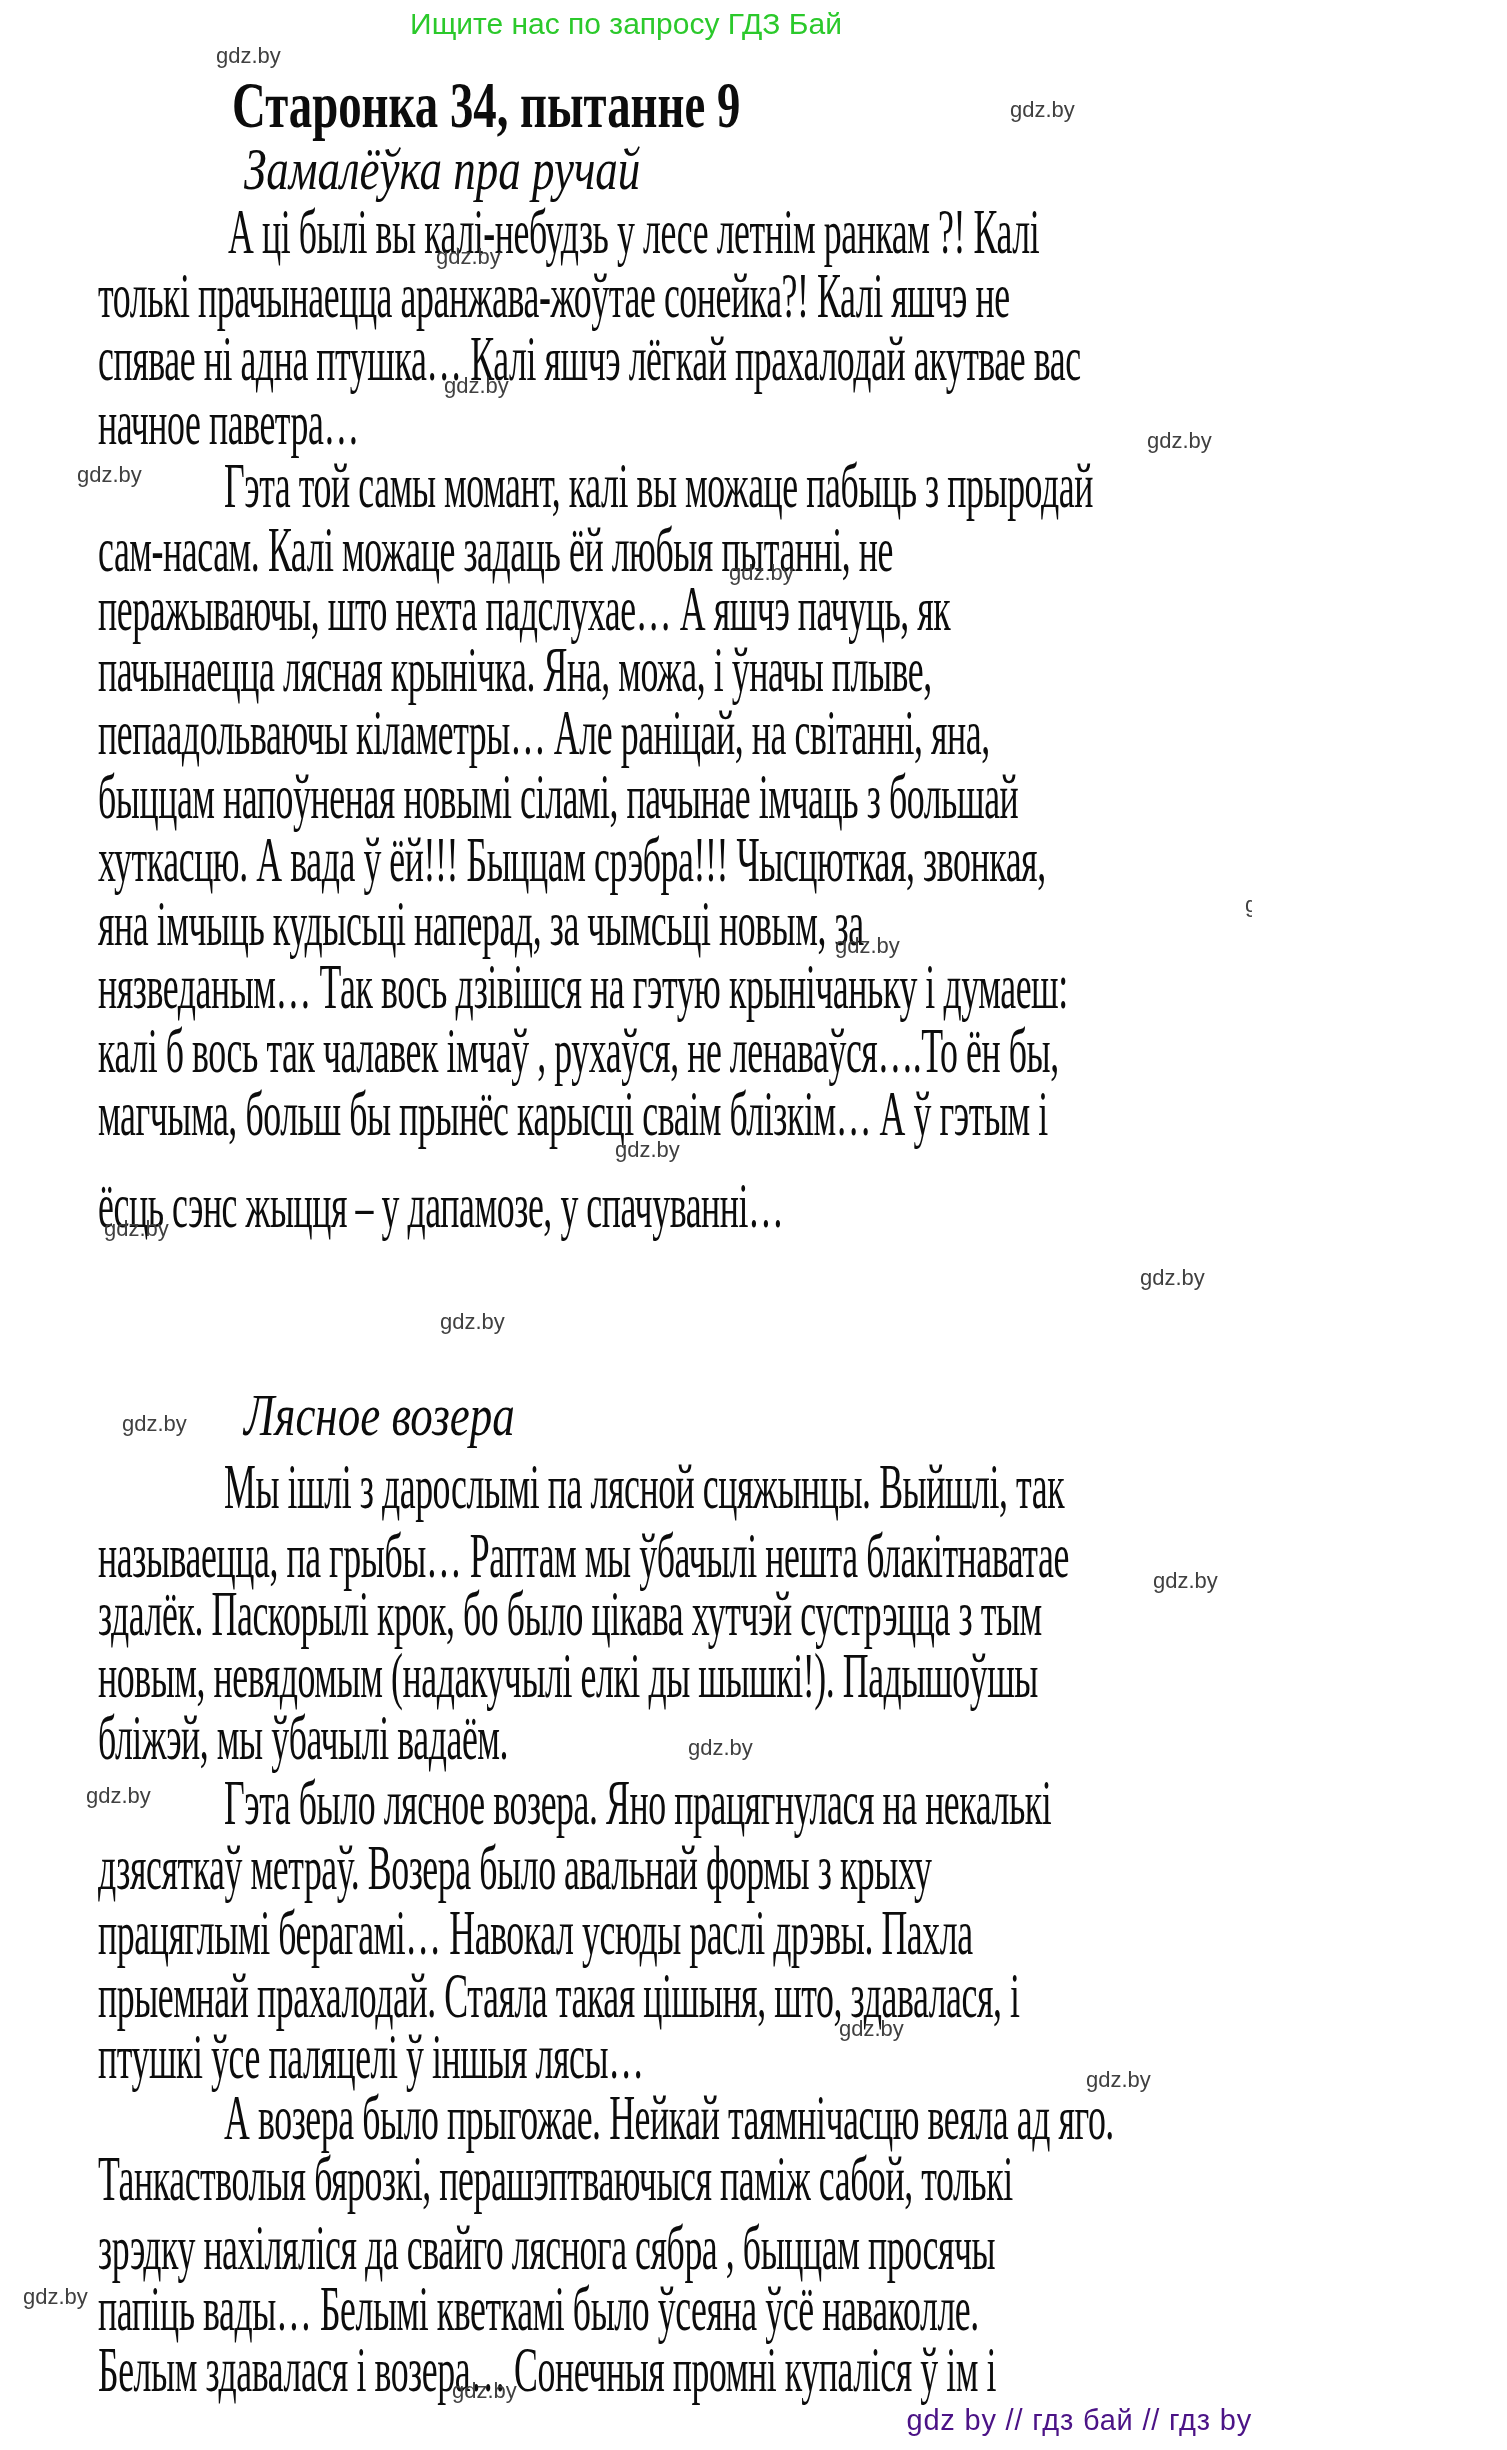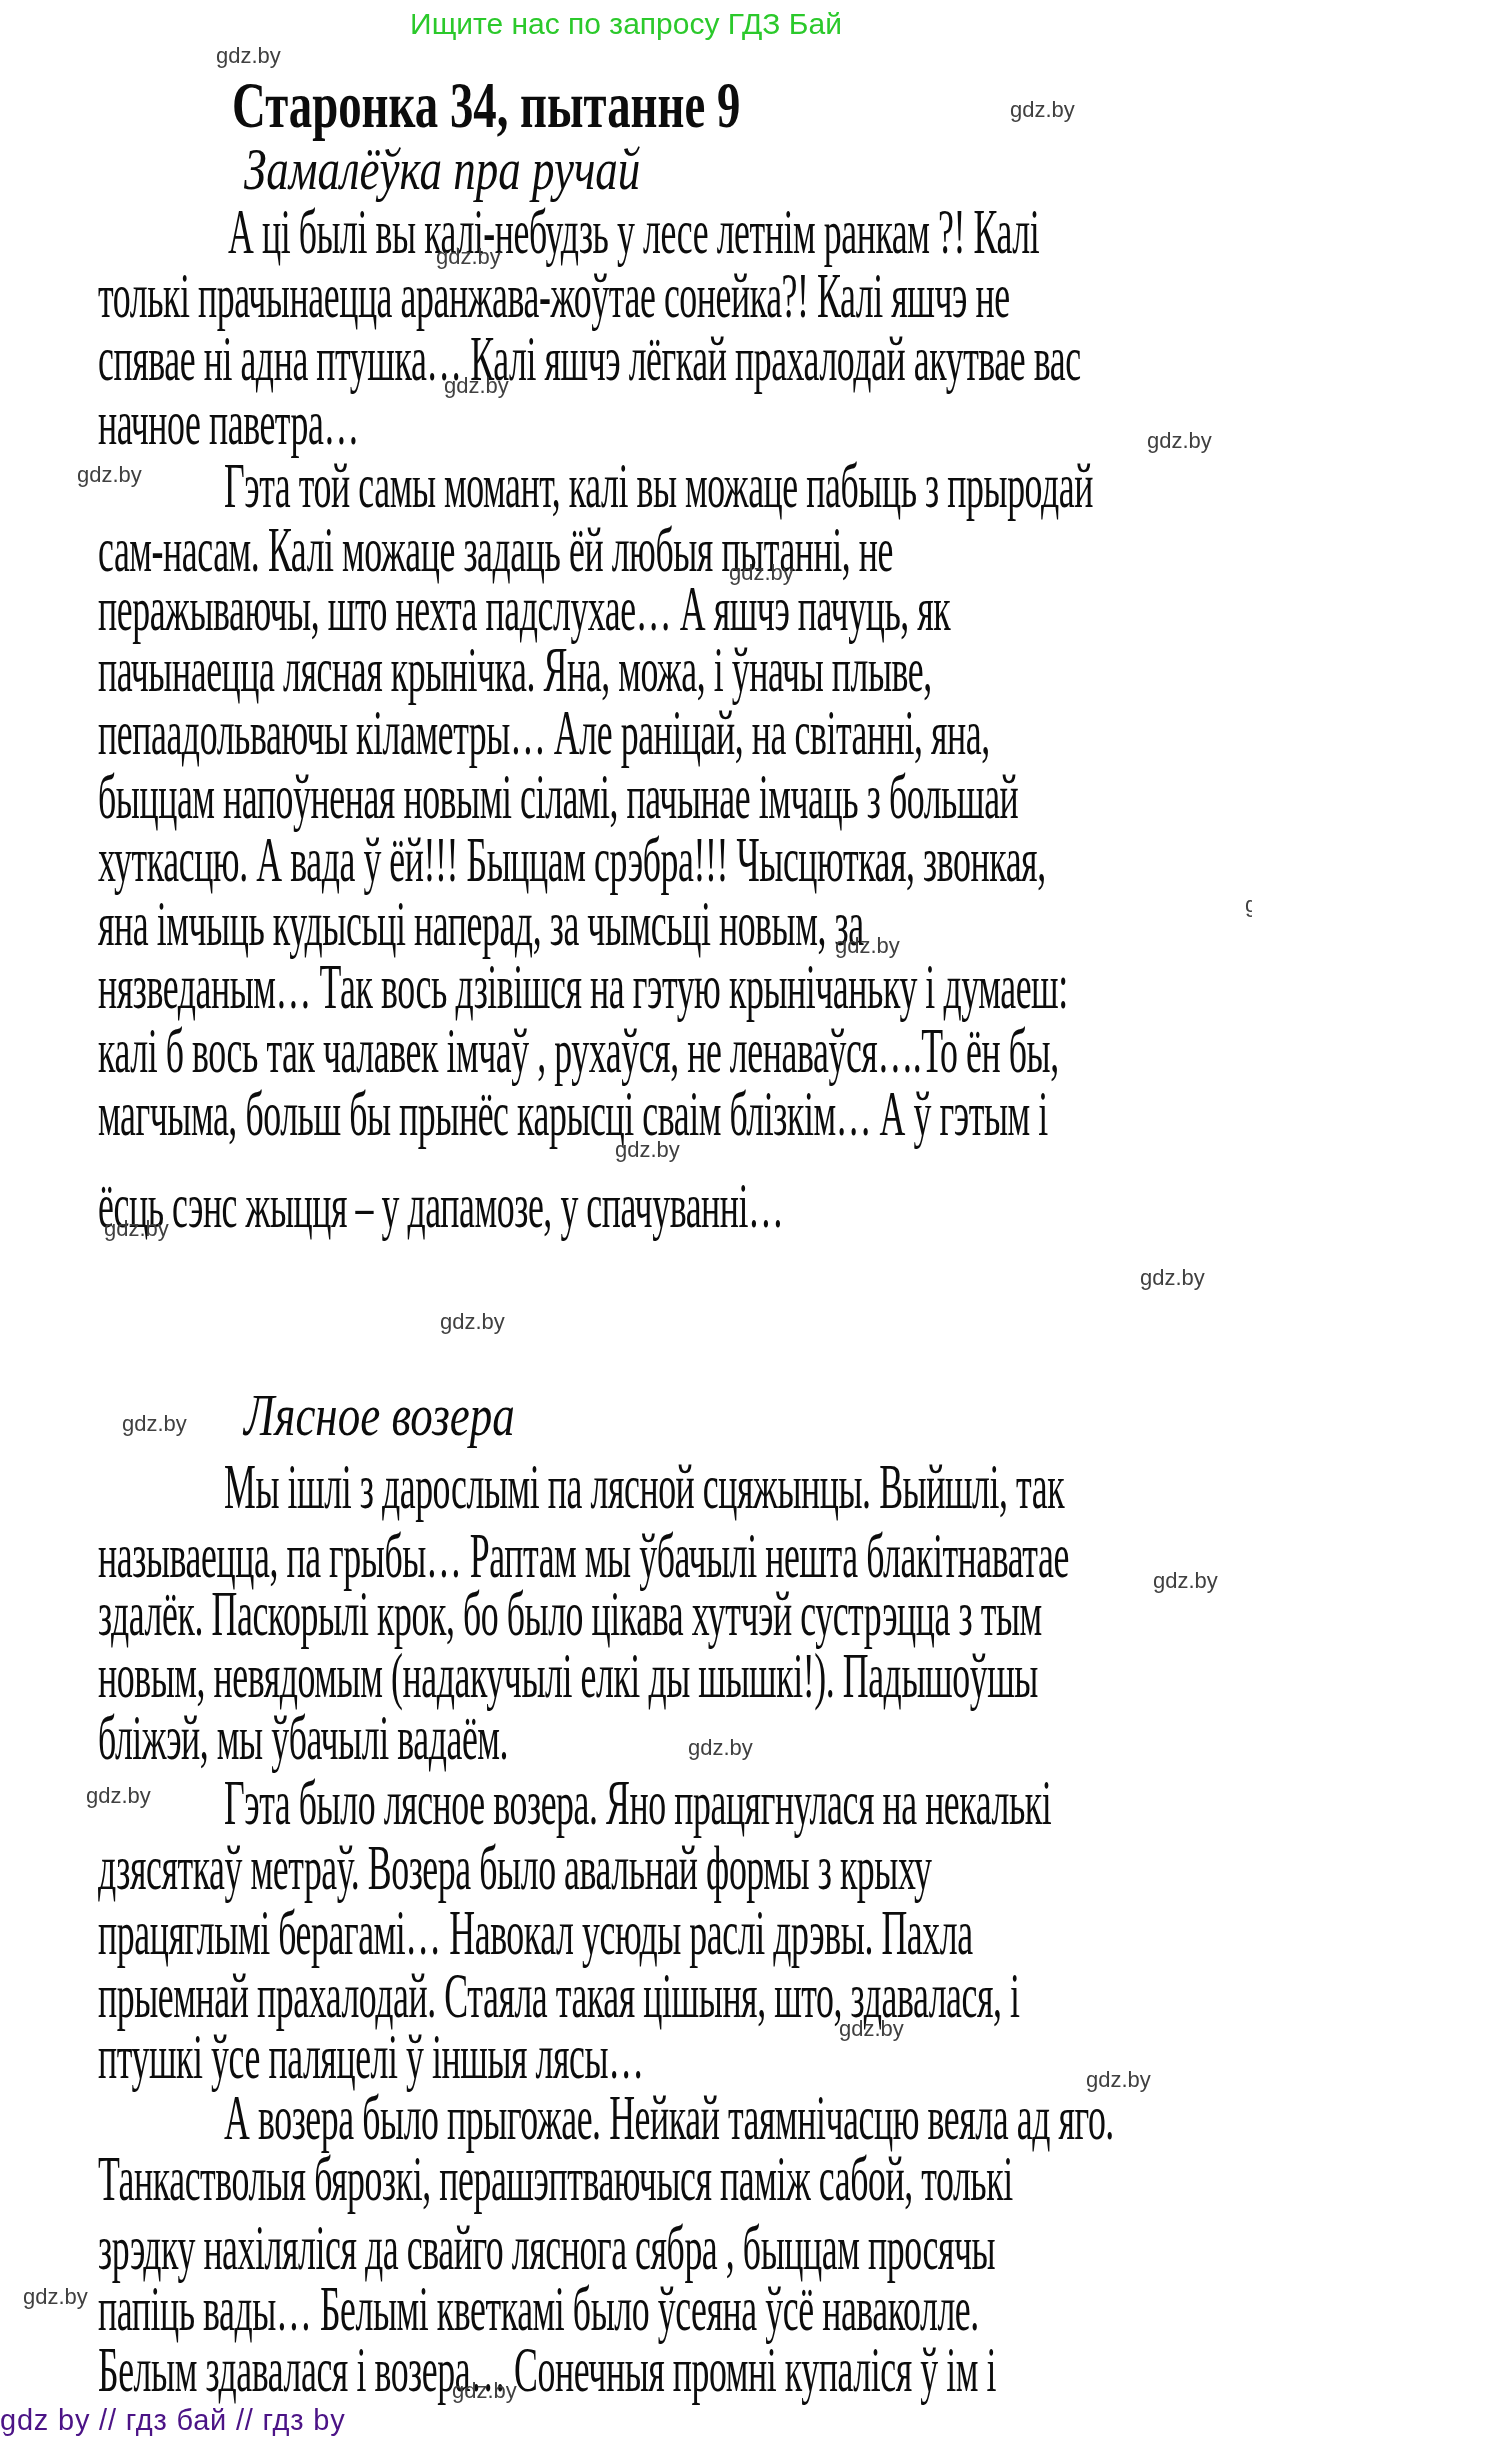--- a/index.html
+++ b/index.html
@@ -9,21 +9,21 @@
          font-family:"Liberation Sans",sans-serif;font-size:30px;font-weight:500;
          color:#2bc92b;white-space:nowrap;}
   .title{position:absolute;margin:0;font-size:65px;font-weight:bold;color:#0c0c0c;
          white-space:nowrap;transform:scaleX(0.72);transform-origin:0 0;line-height:1;}
   .heading{position:absolute;font-size:60px;font-style:italic;color:#0c0c0c;
          white-space:nowrap;transform:scaleX(0.75);transform-origin:0 0;line-height:1;}
   .bl{position:absolute;font-size:64px;color:#0c0c0c;white-space:nowrap;
       transform:scaleX(0.56);transform-origin:0 0;line-height:1;letter-spacing:-0.8px;}
   .wm{position:absolute;font-family:"Liberation Sans",sans-serif;font-size:22px;
       color:#404040;white-space:nowrap;line-height:1;}
-  .footer{position:absolute;top:2404px;left:0;width:100%;text-align:left;
+  .footer{position:absolute;top:2404px;left:0;width:100%;text-align:right;
       font-family:"Liberation Sans",sans-serif;font-size:29px;color:#4b1386;
       white-space:nowrap;letter-spacing:0.8px;}
 </style>
 </head>
 <body>
 
 <div class="page">
 
   <div class="promo">Ищите нас по запросу ГДЗ Бай</div>
 

